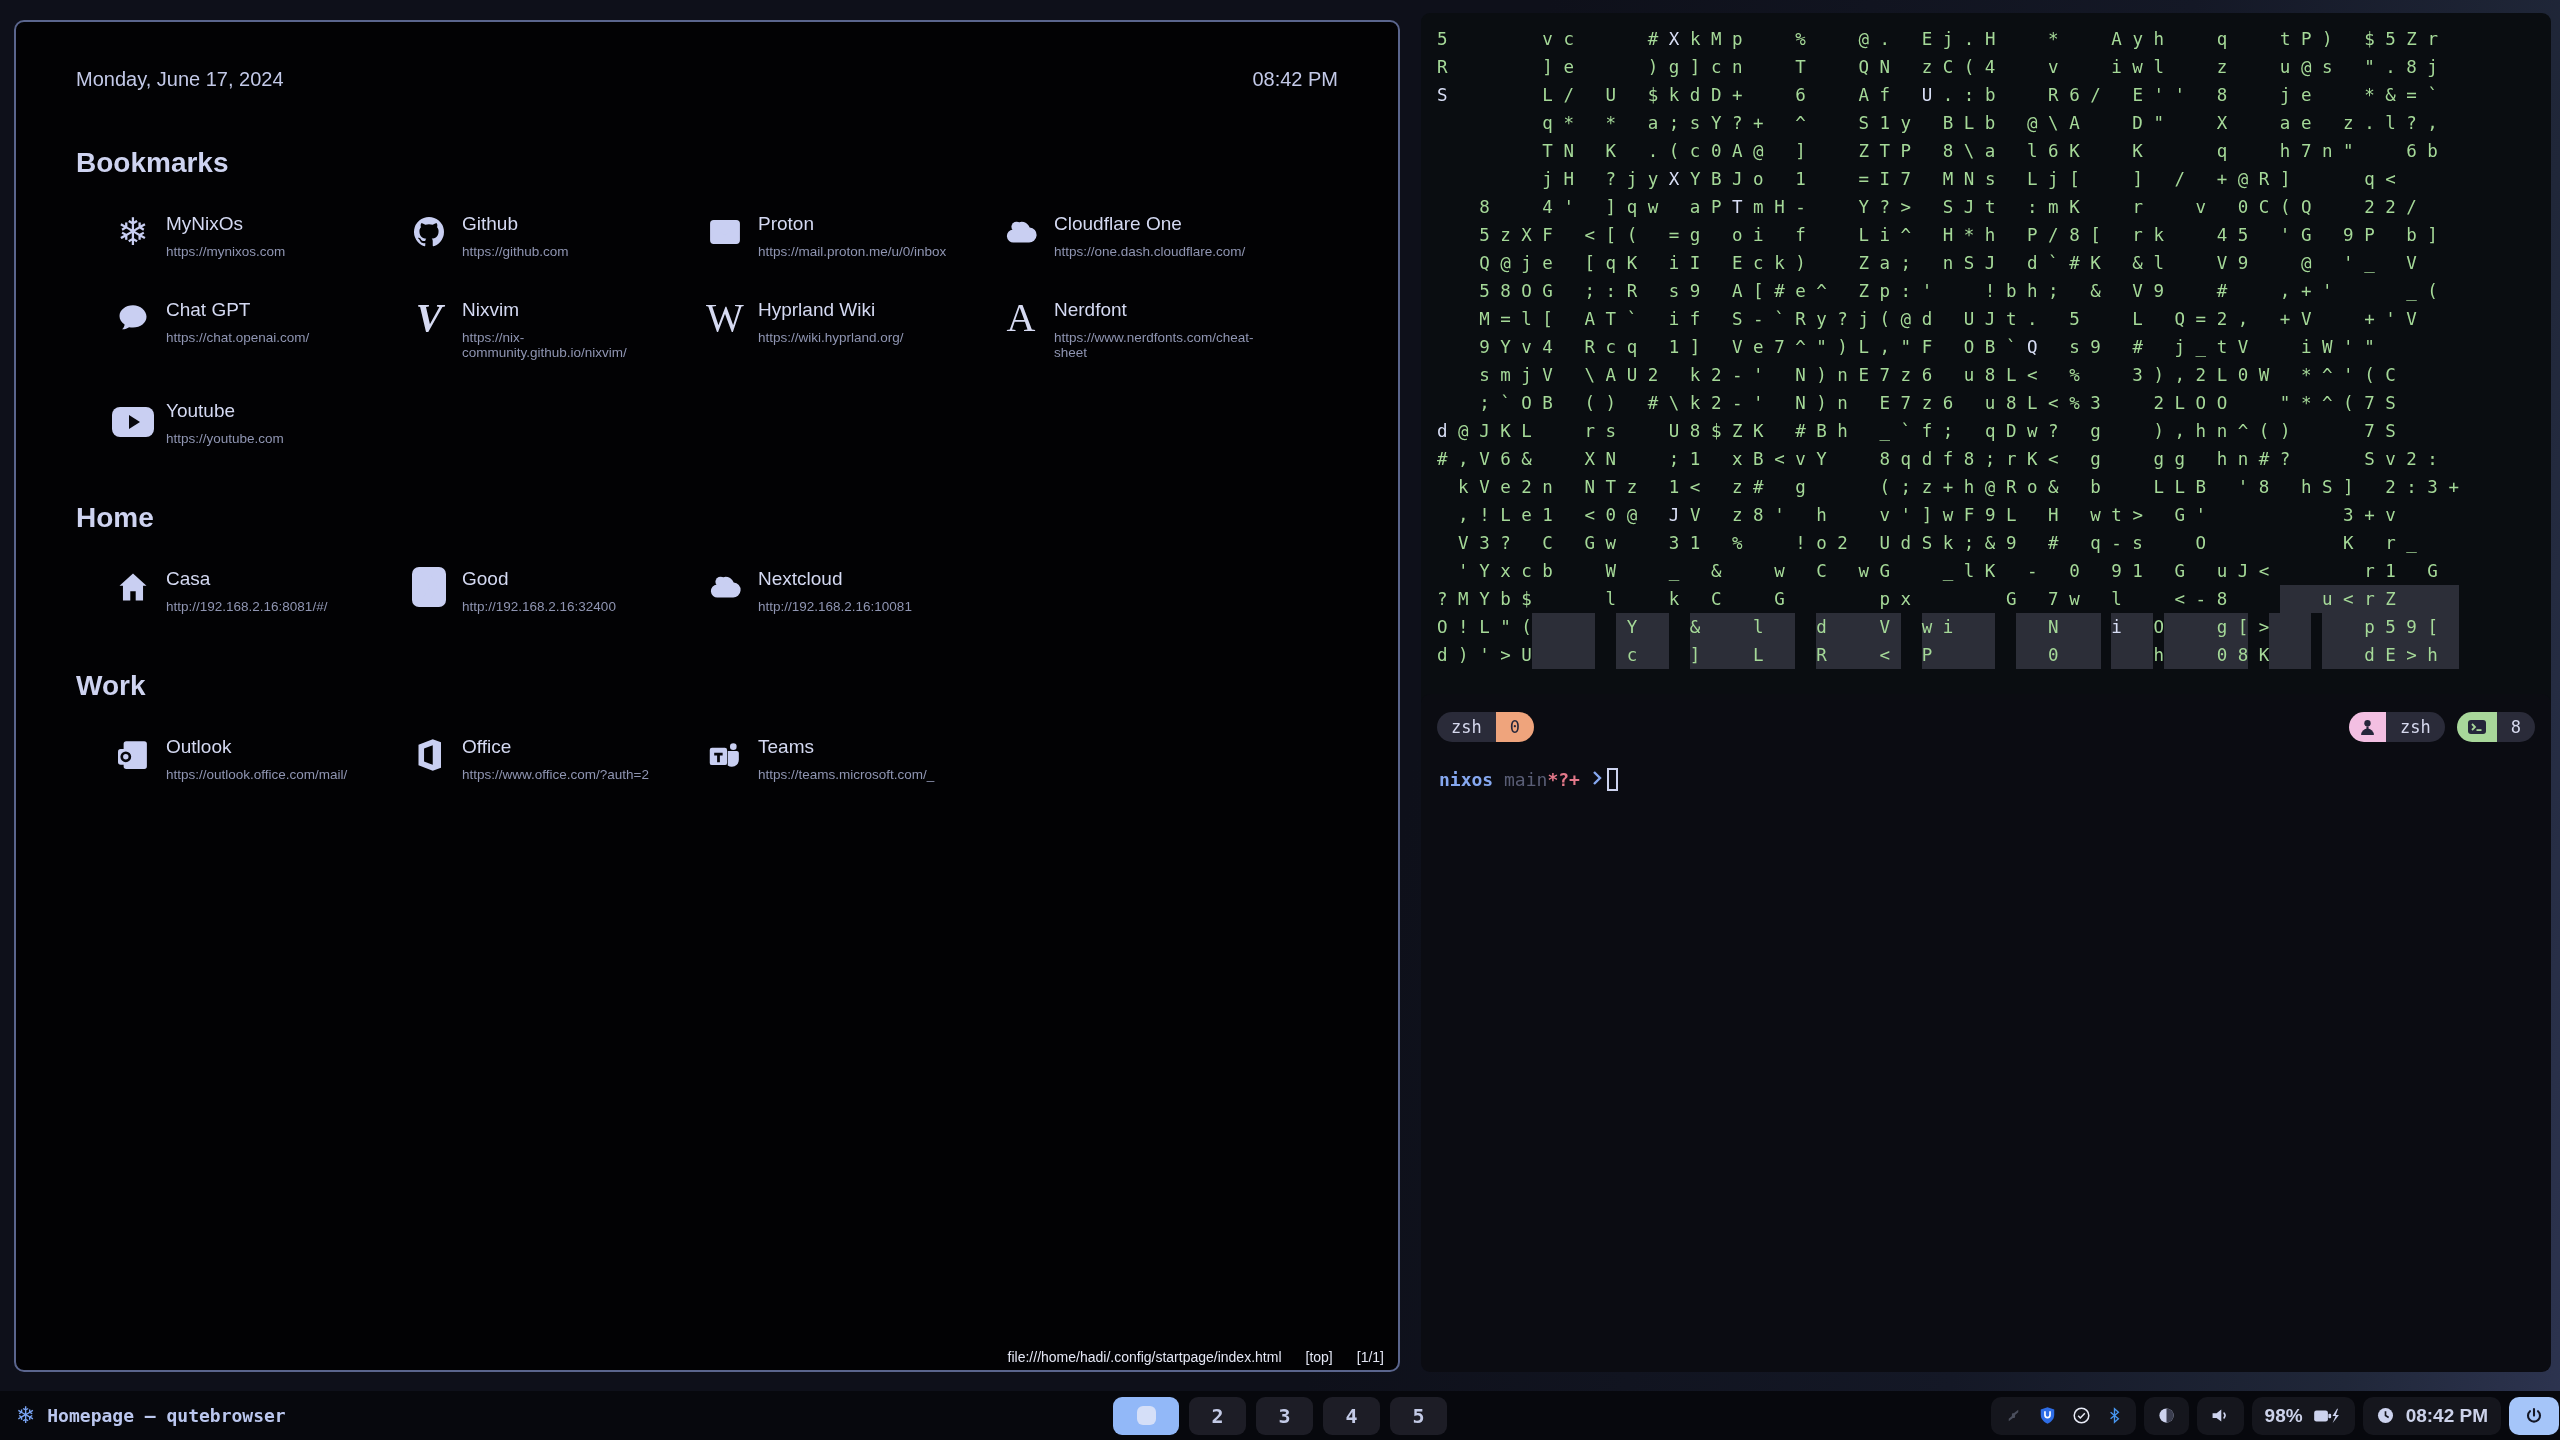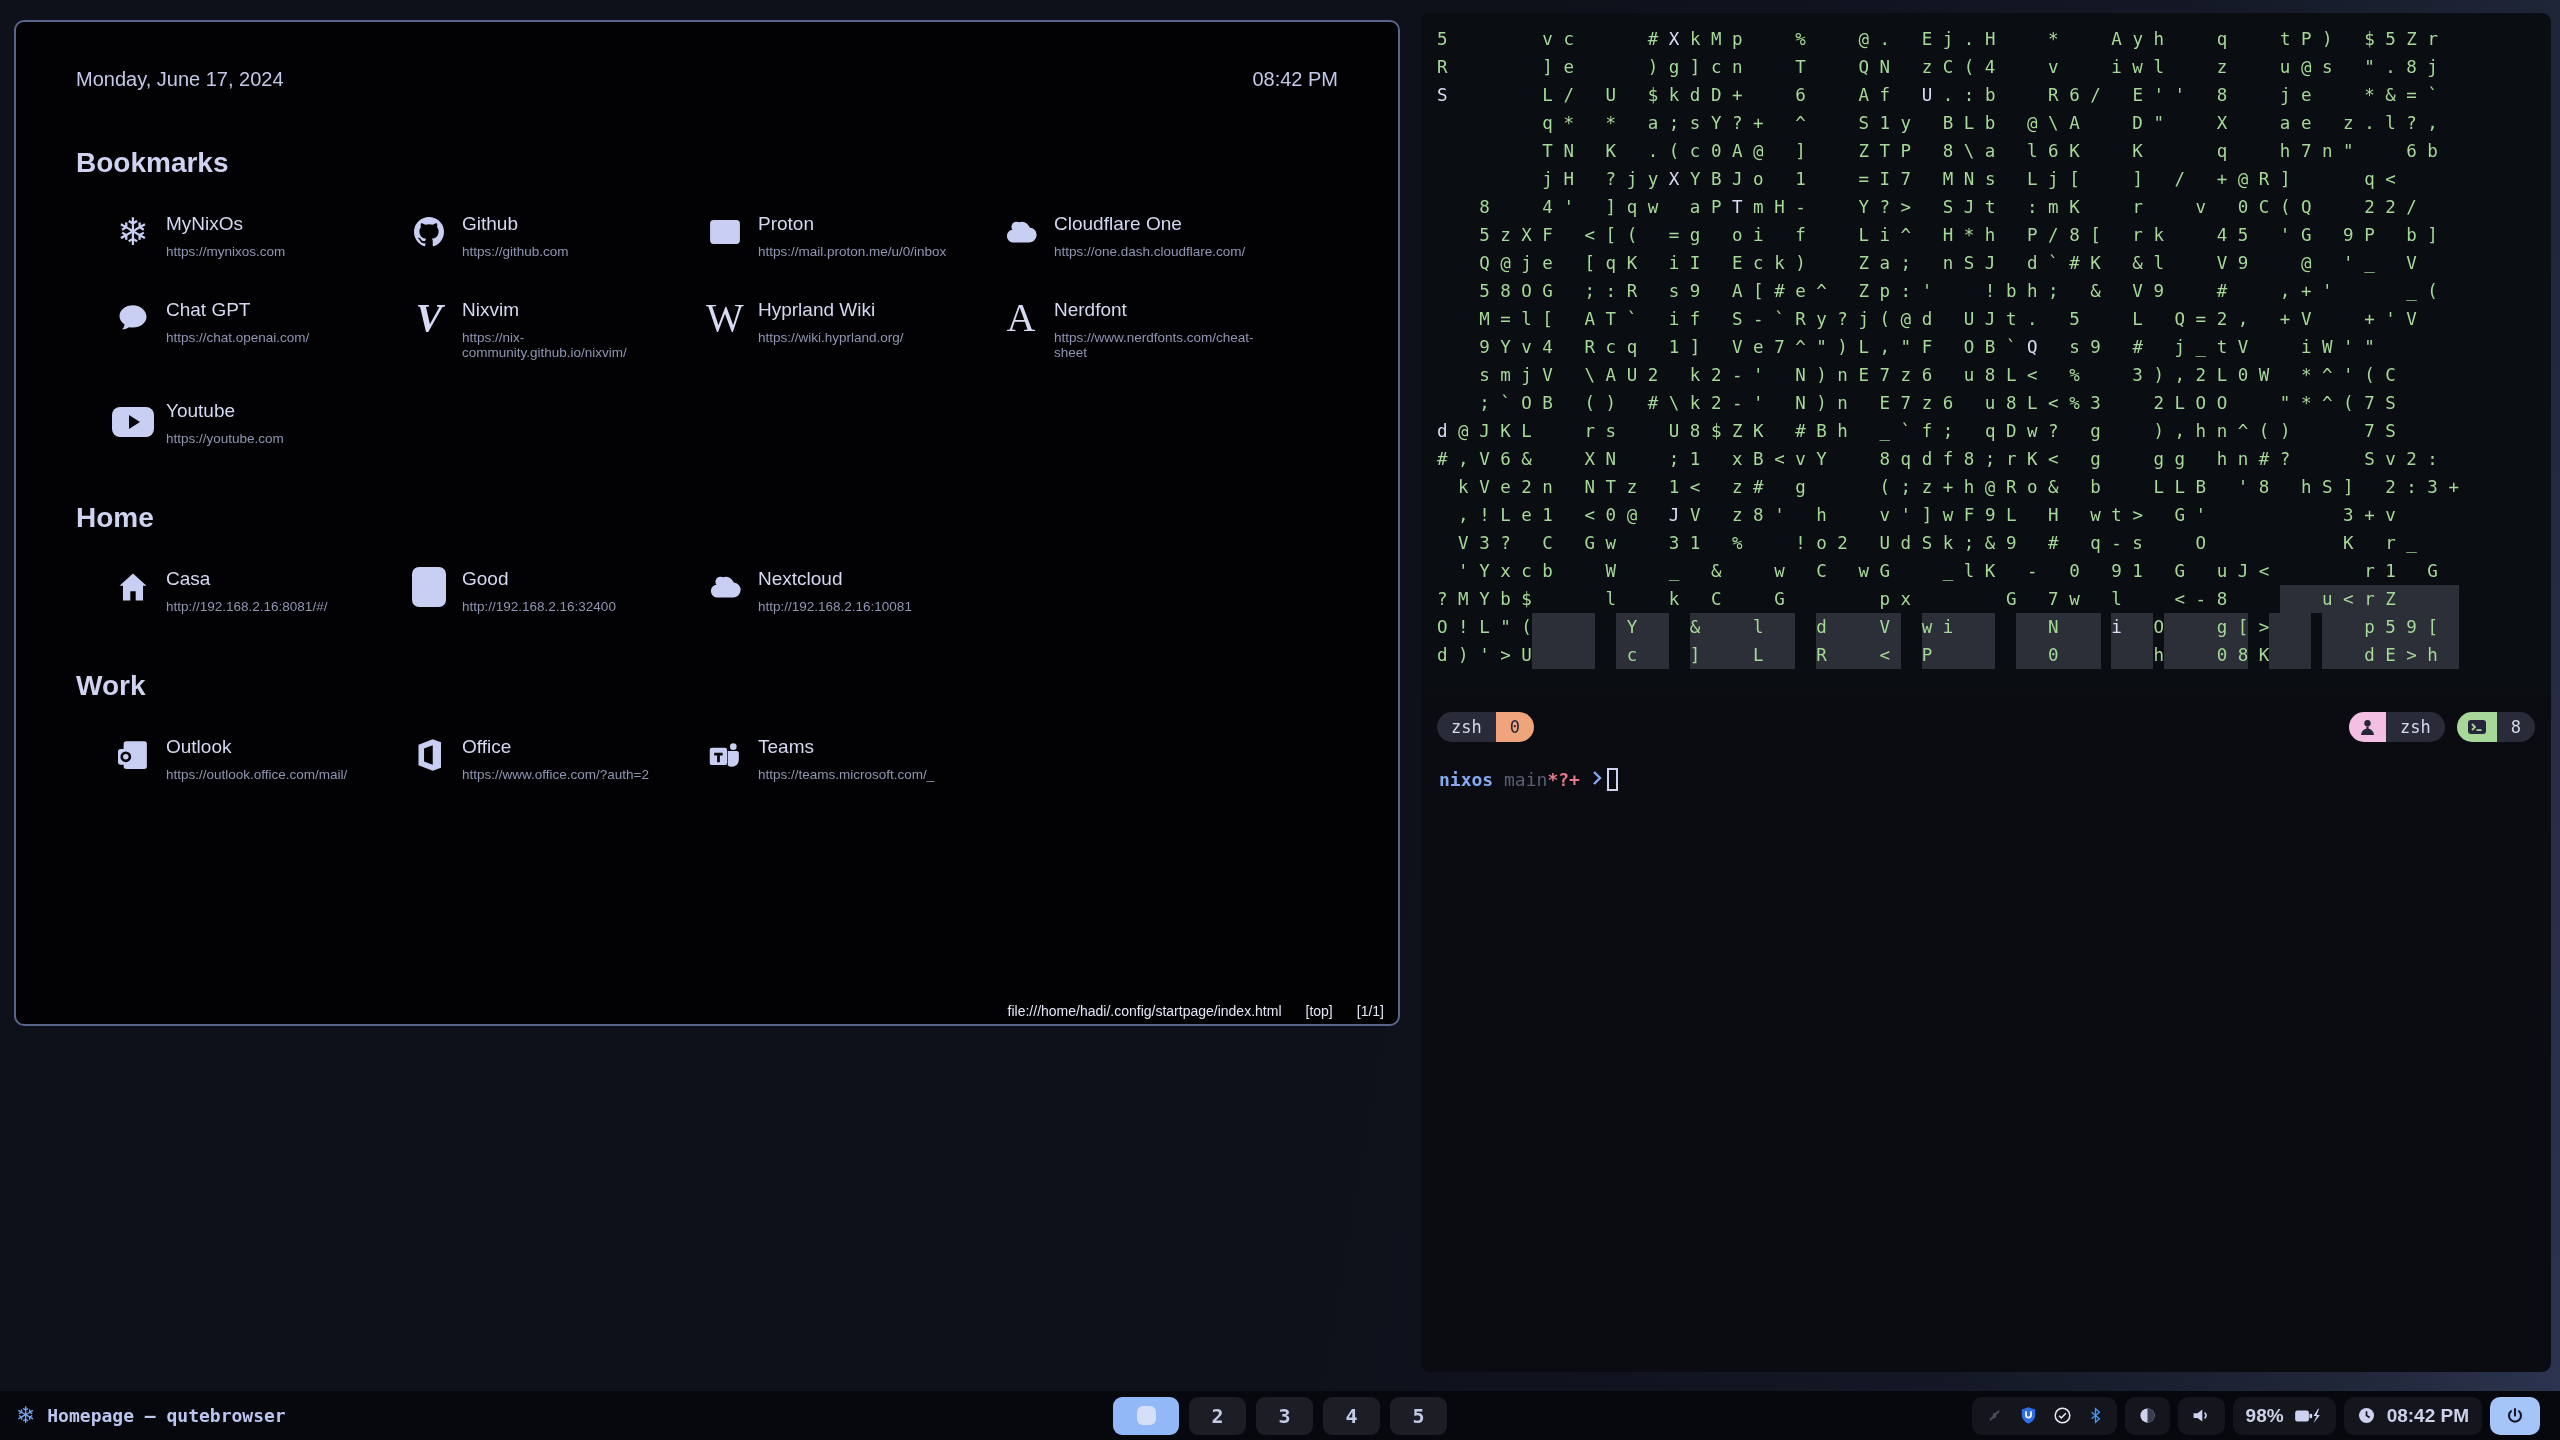--- a/index.html
+++ b/index.html
@@ -3,21 +3,21 @@
 <meta charset="utf-8">
 <style>
   * { margin:0; padding:0; box-sizing:border-box; }
   html,body { background:#05060a; }
   .desktop {
     position:relative; width:2560px; height:1440px; overflow:hidden;
     background:linear-gradient(100deg,#0e101a 55%, #141826 78%, #202739 92%, #2d3450 100%);
     font-family:"Liberation Sans", sans-serif;
   }
   
-  .browser { position:absolute; left:14px; top:20px; width:1386px; height:1006px;
+  .browser { position:absolute; left:14px; top:20px; width:1386px; height:1352px;
     background:#020204; border:2px solid #5a658d; border-radius:10px; overflow:hidden; }
   .sp-content { padding:0 60px; }
   .sp-header { display:flex; justify-content:space-between; align-items:center;
     padding-top:46px; font-size:20px; color:#c3c9e8; }
   .greeting { margin-top:34px; font-size:46px; font-weight:700; color:#8cb2f8;
     display:flex; align-items:center; gap:16px; letter-spacing:-0.5px; }
   .sec-title { margin-top:56px; font-size:28px; font-weight:700; color:#ced3f0; }
   .grid { margin-top:32px; display:grid; grid-template-columns:repeat(4,296px); row-gap:38px; }
   .bm { display:flex; align-items:flex-start; gap:12px; padding-left:36px; text-decoration:none; cursor:pointer; }
   .bm-icon { width:42px; height:42px; flex:0 0 42px; display:flex; align-items:center;
@@ -68,21 +68,21 @@
     background:#07080d; display:flex; align-items:center; }
   .tb-left { position:absolute; left:16px; display:flex; align-items:center; gap:12px; }
   .tb-snow { color:#79a3f2; font-size:23px; line-height:1; }
   .tb-title { font-family:"DejaVu Sans Mono", monospace; font-weight:bold; font-size:18px; color:#bac6ee; }
   .tb-ws { margin:0 auto; display:flex; gap:10px; }
   .ws { height:38px; width:57px; border-radius:9px; background:#1d1d26; color:#c3cae6;
     font-family:"DejaVu Sans Mono", monospace; font-weight:bold; font-size:20px;
     display:flex; align-items:center; justify-content:center; cursor:pointer; }
   .ws.active { width:66px; background:#92b8f8; }
   .ws-dot { width:19px; height:19px; border-radius:6px; background:#d5dff8; }
-  .tb-right { position:absolute; right:20px; display:flex; gap:8px; align-items:center; }
+  .tb-right { position:absolute; right:1px; display:flex; gap:8px; align-items:center; }
   .mod { height:38px; background:#15161d; border-radius:10px; display:flex; align-items:center;
     padding:0 13px; gap:15px; color:#ccd2ea; font-weight:bold; font-size:19px; }
   .mod svg { display:block; }
   .mod-power { background:#a5c5f9; padding:0 15px; }
 </style>
 </head>
 <body>
 
 <div class="desktop">
 

